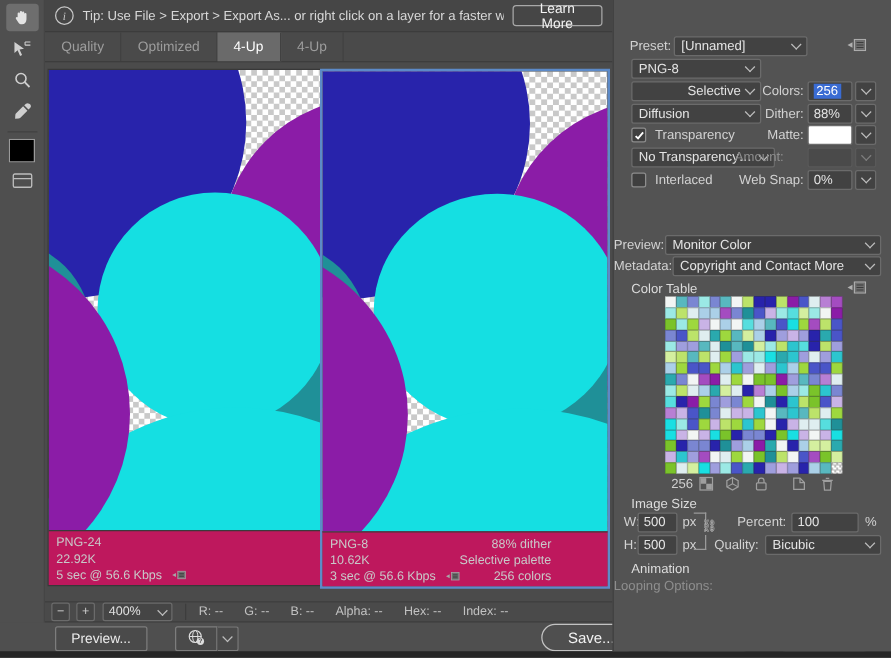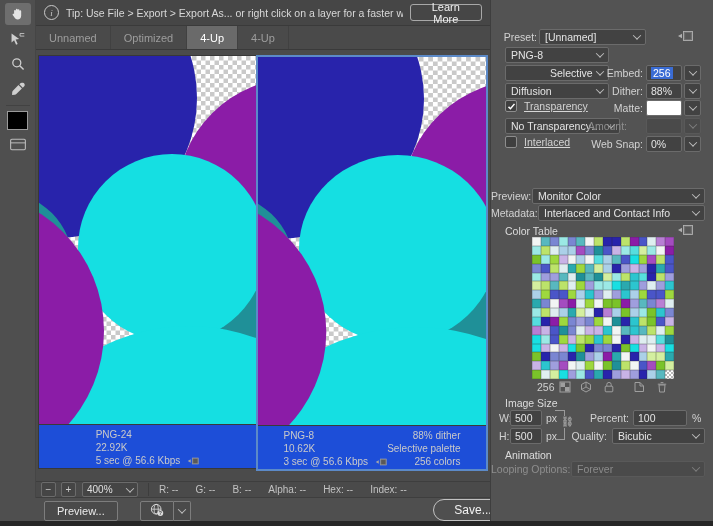--- a/index.html
+++ b/index.html
@@ -25,22 +25,22 @@
           border-bottom:1px solid #3a3a3a;display:flex;box-sizing:border-box;}
   .tab{padding:0 13px;display:flex;align-items:center;color:#9d9d9d;font-size:11px;border-right:1px solid #414141;}
   .tab.active{background:#6a6a6a;color:#ffffff;}
   
   .preview{position:absolute;left:36px;top:50px;width:454px;height:431px;background:#4b4b4b;}
   .pane{position:absolute;top:5px;background:#4e4e4e;}
   .pane.left{left:2px;width:217px;border:1px solid #383838;}
   .pane.right{left:220px;width:228px;border:2px solid #5c8ac8;}
   .pane-img{height:368px;overflow:hidden;}
   .pane-img svg{display:block;width:100%;height:100%;}
-  .pane-cap{height:44px;background:#1d4ed8;border-top:1px solid #3a3a3a;padding:3px 6px 0;box-sizing:border-box;
-            font-size:10px;line-height:13px;color:#c9c9c9;display:flex;justify-content:center;}
+  .pane-cap{height:44px;background:#be185d;border-top:1px solid #3a3a3a;padding:3px 6px 0;box-sizing:border-box;
+            font-size:10px;line-height:13px;color:#c9c9c9;display:flex;justify-content:flex-start;}
   .cap-right{text-align:right;color:#c9c9c9;}
   .capmenu{display:inline-block;margin-left:7px;vertical-align:-1px;}
   
   .statusbar{position:absolute;left:36px;top:481px;width:454px;height:17px;background:#4a4a4a;
              border-top:1px solid #3e3e3e;border-bottom:1px solid #3e3e3e;display:flex;align-items:center;
              font-size:10px;color:#c2c2c2;box-sizing:border-box;}
   .zbox{width:13px;height:13px;border:1px solid #6b6b6b;background:#454545;border-radius:2px;margin-left:5px;
         display:flex;align-items:center;justify-content:center;color:#cfcfcf;font-size:10px;line-height:10px;}
   .zoomdd{margin-left:6px;width:46px;height:13px;border:1px solid #6b6b6b;background:#454545;border-radius:2px;
           display:flex;align-items:center;justify-content:space-between;padding:0 4px;color:#e0e0e0;}
@@ -49,21 +49,21 @@
   
   .rbtn{position:absolute;height:20px;border:1px solid #7d7d7d;border-radius:2px;background:#4a4a4a;
         color:#ebebeb;font-size:11px;display:flex;align-items:center;justify-content:center;padding:0 12px;box-sizing:border-box;}
   .globegrp{position:absolute;display:flex;}
   .gseg{height:20px;border:1px solid #7d7d7d;background:#4a4a4a;display:flex;align-items:center;justify-content:center;box-sizing:border-box;}
   .pill{position:absolute;height:22px;border:1px solid #c2c2c2;border-radius:11px;background:transparent;
         color:#f2f2f2;font-size:12px;display:flex;align-items:center;justify-content:center;box-sizing:border-box;}
   .bottomdark{position:absolute;left:0;top:521px;width:713px;height:5px;background:#262626;}
   
   .panel{position:absolute;left:490px;top:0;width:223px;height:521px;background:#535353;border-left:1px solid #3e3e3e;box-sizing:border-box;}
-  .prow{position:absolute;height:16px;display:flex;text-decoration:underline;}
+  .prow{position:absolute;height:16px;display:flex;align-items:center;}
   .lbl{color:#d2d2d2;white-space:nowrap;}
   .rlbl{position:absolute;text-align:right;color:#d2d2d2;white-space:nowrap;}
   .rlbl.dim{color:#8e8e8e;}
   .dd{position:absolute;height:16px;background:#424242;border:1px solid #6b6b6b;border-radius:2px;
       display:flex;align-items:center;justify-content:space-between;padding:0 5px;color:#e4e4e4;box-sizing:border-box;white-space:nowrap;}
   .dd.dim{color:#8b8b8b;border-color:#595959;background:#4a4a4a;}
   .field{position:absolute;height:16px;background:#424242;border:1px solid #6b6b6b;border-radius:2px;
          display:flex;align-items:center;padding:0 4px;color:#e4e4e4;box-sizing:border-box;}
   .field.empty{background:#4a4a4a;border-color:#595959;}
   .chevbtn{position:absolute;width:17px;height:16px;background:#424242;border:1px solid #6b6b6b;border-radius:2px;
@@ -153,21 +153,21 @@
     </div>
   </div>
 
   <div class="tipbar">
     <span class="infoicon">i</span>
     <span class="tiptext">Tip: Use File &gt; Export &gt; Export As...  or right click on a layer for a faster way to export assets</span>
     <button class="learnmore">Learn More</button>
   </div>
 
   <div class="tabbar" id="tabbar">
-      <div class="tab">Unnamed</div>
+      <div class="tab">Quality</div>
       <div class="tab">Optimized</div>
       <div class="tab active">4-Up</div>
       <div class="tab">4-Up</div>
     </div>
 
   <div class="preview">
     <div class="pane left">
       <div class="pane-img">
         <svg viewBox="0 0 217 368" preserveAspectRatio="none">
           <rect width="217" height="368" fill="url(#checker)"></rect>
@@ -278,21 +278,21 @@
 
     <div class="dd" style="left:14px;top:47px;width:104px;">
       <span>PNG-8</span>
         <span class="chev"></span>
     </div>
 
     <div class="dd" style="left:14px;top:65px;width:104px;padding-left:44px;">
       <span>Selective</span>
         <span class="chev"></span>
     </div>
-    <div class="rlbl" style="left:108px;top:67px;width:44px;">Embed:</div>
+    <div class="rlbl" style="left:108px;top:67px;width:44px;">Colors:</div>
     <div class="field" style="left:155px;top:65px;width:36px;">
         <span class="sel">256</span>
       </div>
     <div class="chevbtn" style="left:193px;top:65px;">
         <span class="chev"></span>
       </div>
 
     <div class="dd" style="left:14px;top:83px;width:104px;">
       <span>Diffusion</span>
         <span class="chev"></span>
@@ -344,21 +344,21 @@
 
 
     <div class="rlbl" style="left:0;top:190px;width:38px;">Preview:</div>
     <div class="dd" style="left:41px;top:188px;width:173px;">
       <span>Monitor Color</span>
         <span class="chev"></span>
     </div>
 
     <div class="rlbl" style="left:0;top:207px;width:44px;">Metadata:</div>
     <div class="dd" style="left:47px;top:205px;width:167px;">
-      <span>Interlaced and Contact Info</span>
+      <span>Copyright and Contact More</span>
         <span class="chev"></span>
     </div>
 
     <div class="shdr" style="left:14px;top:225px;">Color Table</div>
     <span class="pmenu" style="left:186px;top:225px;"><svg width="16" height="10" viewBox="0 0 16 10">
           <path d="M1 5 l4-2.2 v4.4 Z" fill="#b0b0b0"></path>
           <rect x="6.5" y="0.5" width="9" height="9" fill="#6f6f6f" stroke="#b0b0b0" stroke-width="0.9"></rect>
           <path d="M8.2 3 h5.6 M8.2 5 h5.6 M8.2 7 h5.6" stroke="#3c3c3c" stroke-width="0.9"></path>
         </svg></span>
 
@@ -670,19 +670,15 @@
     <div class="lbl" style="position:absolute;left:201px;top:412px;">%</div>
 
     <div class="rlbl" style="left:74px;top:430px;width:42px;">Quality:</div>
     <div class="dd" style="left:121px;top:428px;width:93px;">
       <span>Bicubic</span>
         <span class="chev"></span>
     </div>
 
     <div class="shdr" style="left:14px;top:449px;">Animation</div>
     <div class="rlbl dim" style="left:0;top:463px;width:76px;">Looping Options:</div>
-    <div class="dd dim" style="left:80px;top:461px;width:134px;">
-      <span>Forever</span>
-        <span class="chev"></span>
-    </div>
 
   </div>
 </div>
 
 </body></html>

